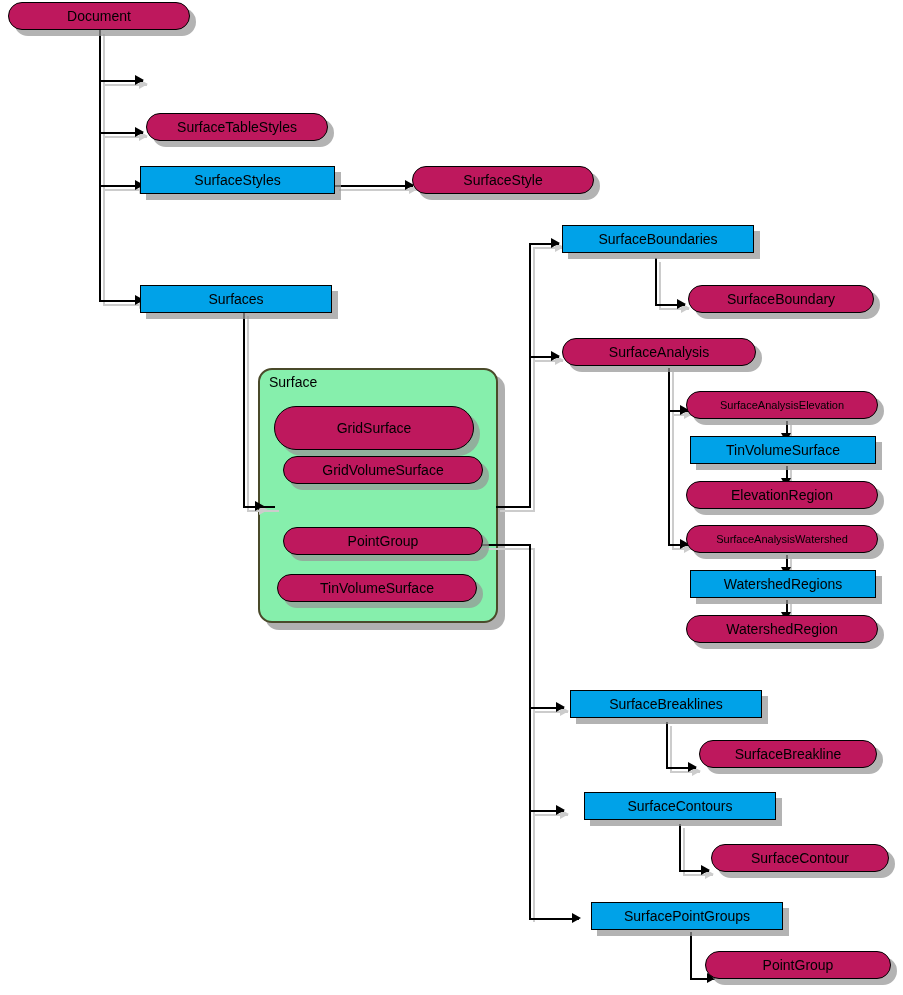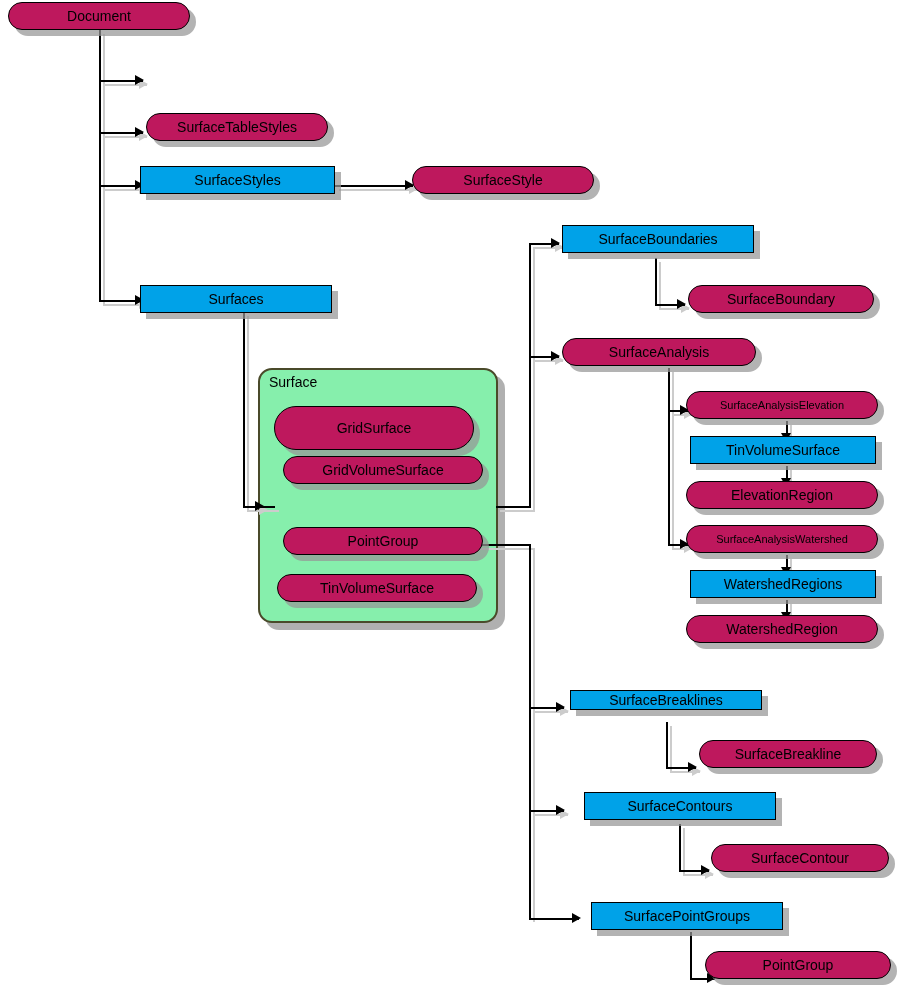--- a/index.html
+++ b/index.html
@@ -290,21 +290,21 @@
   </div>
 
   <div class="node oval fs14" style="left:686px;top:615px;width:192px;height:28px;">
     <span>WatershedRegion</span>
   </div>
 
   <div class="node rect fs14" style="left:690px;top:570px;width:186px;height:28px;">
     <span>WatershedRegions</span>
   </div>
 
-  <div class="node rect fs14" style="left:570px;top:690px;width:192px;height:20px;">
+  <div class="node rect fs14" style="left:570px;top:690px;width:192px;height:28px;">
     <span>SurfaceBreaklines</span>
   </div>
 
   <div class="node oval fs14" style="left:699px;top:740px;width:178px;height:28px;">
     <span>SurfaceBreakline</span>
   </div>
 
   <div class="node rect fs14" style="left:584px;top:792px;width:192px;height:28px;">
     <span>SurfaceContours</span>
   </div>

